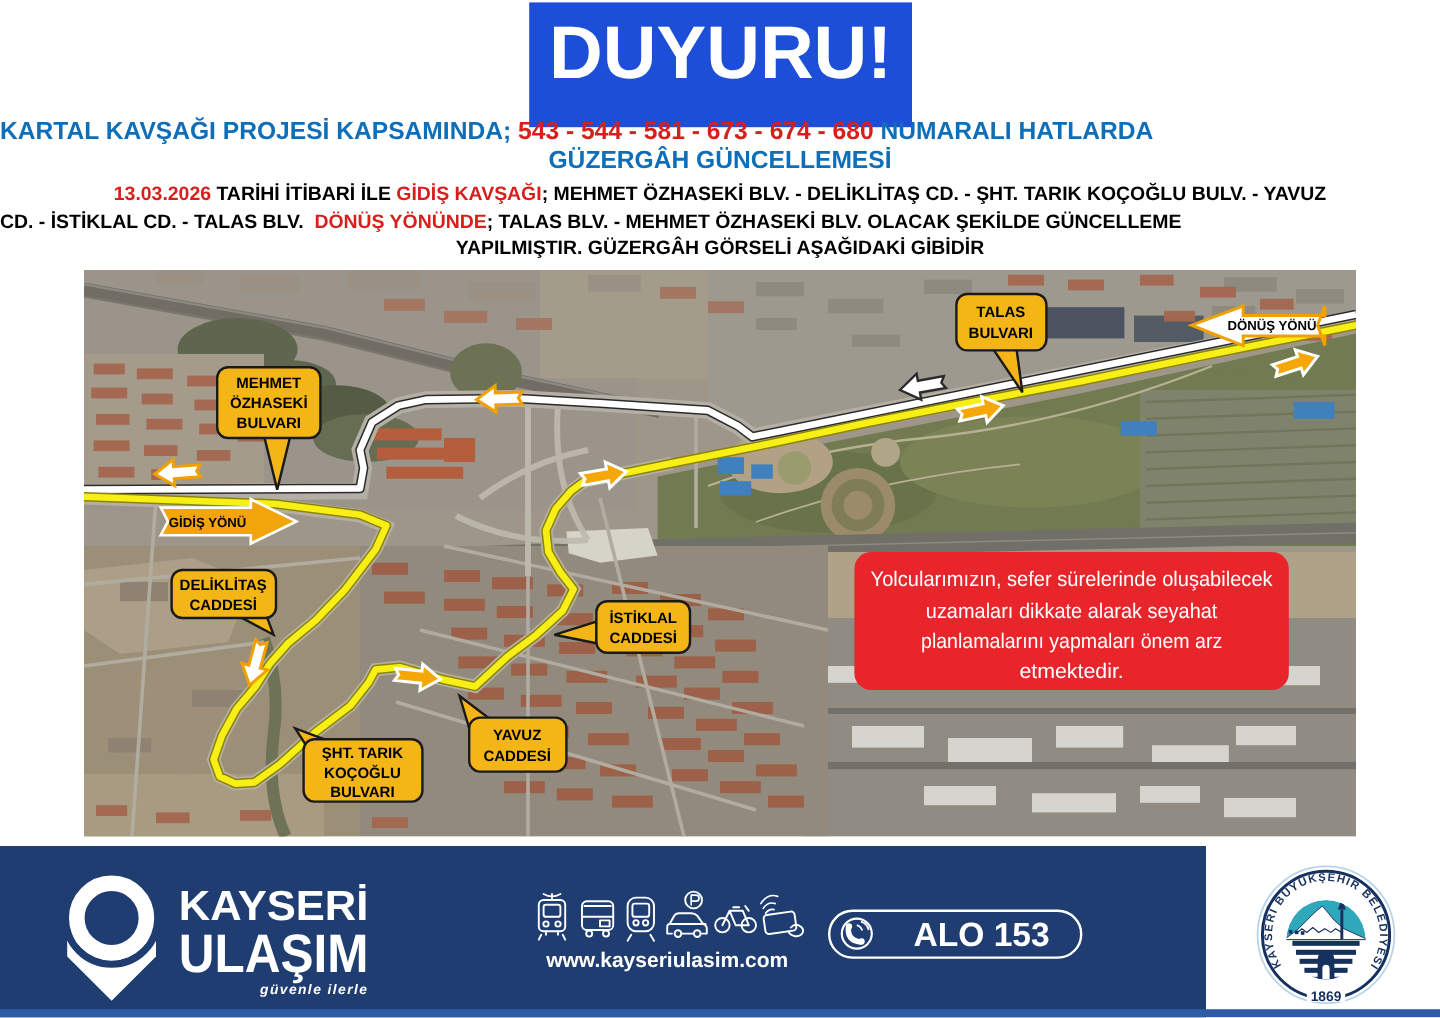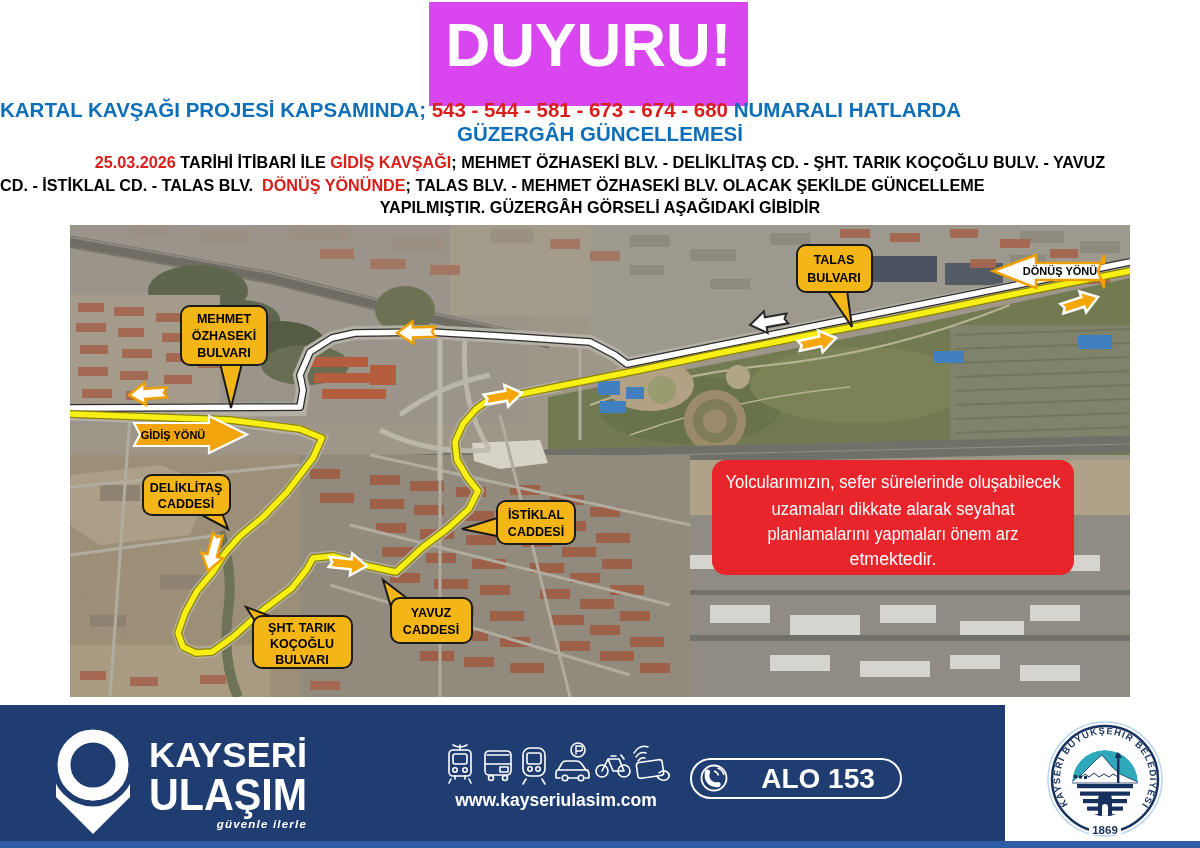--- a/index.html
+++ b/index.html
@@ -4,34 +4,34 @@
 <style>
   html,body{margin:0;padding:0;}
   body{width:1200px;height:848px;background:#ffffff;font-family:"Liberation Sans",sans-serif;position:relative;overflow:hidden;}
   .abs{position:absolute;}
   .blue{color:#0e6fb8;}
   .red{color:#d7201c;}
 </style>
 </head>
 <body>
 
-<div class="abs" style="left:429px;top:2px;width:319px;height:104px;background:#d946ef;color:#ffffff;text-align:center;">
+<div class="abs" style="left:441px;top:2px;width:319px;height:104px;background:#1d4ed8;color:#ffffff;text-align:center;">
   <div style="font-size:62px;font-weight:bold;letter-spacing:0px;line-height:86px;">DUYURU!</div>
 </div>
 
 <div class="abs" style="left:0;top:98px;width:1200px;text-align:left;font-size:20.5px;font-weight:bold;white-space:nowrap;">
   <span class="blue">KARTAL KAVŞAĞI PROJESİ KAPSAMINDA;</span> <span class="red">543 - 544 - 581 - 673 - 674 - 680</span> <span class="blue">NUMARALI HATLARDA</span>
 </div>
 
 <div class="abs" style="left:0;top:122px;width:1200px;text-align:center;font-size:20.5px;font-weight:bold;" class2="blue">
   <span class="blue">GÜZERGÂH GÜNCELLEMESİ</span>
 </div>
 
 <div class="abs" style="left:0;top:153px;width:1200px;text-align:center;font-size:16.2px;font-weight:bold;color:#000;white-space:nowrap;">
-  <span class="red">25.03.2026</span> TARİHİ İTİBARİ İLE <span class="red">GİDİŞ KAVŞAĞI</span>; MEHMET ÖZHASEKİ BLV. - DELİKLİTAŞ CD. - ŞHT. TARIK KOÇOĞLU BULV. - YAVUZ
+  <span class="red">13.03.2026</span> TARİHİ İTİBARİ İLE <span class="red">GİDİŞ KAVŞAĞI</span>; MEHMET ÖZHASEKİ BLV. - DELİKLİTAŞ CD. - ŞHT. TARIK KOÇOĞLU BULV. - YAVUZ
 </div>
 
 <div class="abs" style="left:0;top:175.5px;width:965px;text-align:center;font-size:16.2px;font-weight:bold;color:#000;white-space:nowrap;">
   CD. - İSTİKLAL CD. - TALAS BLV.&nbsp;&nbsp;<span class="red">DÖNÜŞ YÖNÜNDE</span>; TALAS BLV. - MEHMET ÖZHASEKİ BLV. OLACAK ŞEKİLDE GÜNCELLEME
 </div>
 
 <div class="abs" style="left:0;top:198px;width:1200px;text-align:center;font-size:16.2px;font-weight:bold;color:#000;">
   YAPILMIŞTIR. GÜZERGÂH GÖRSELİ AŞAĞIDAKİ GİBİDİR
 </div>
 

